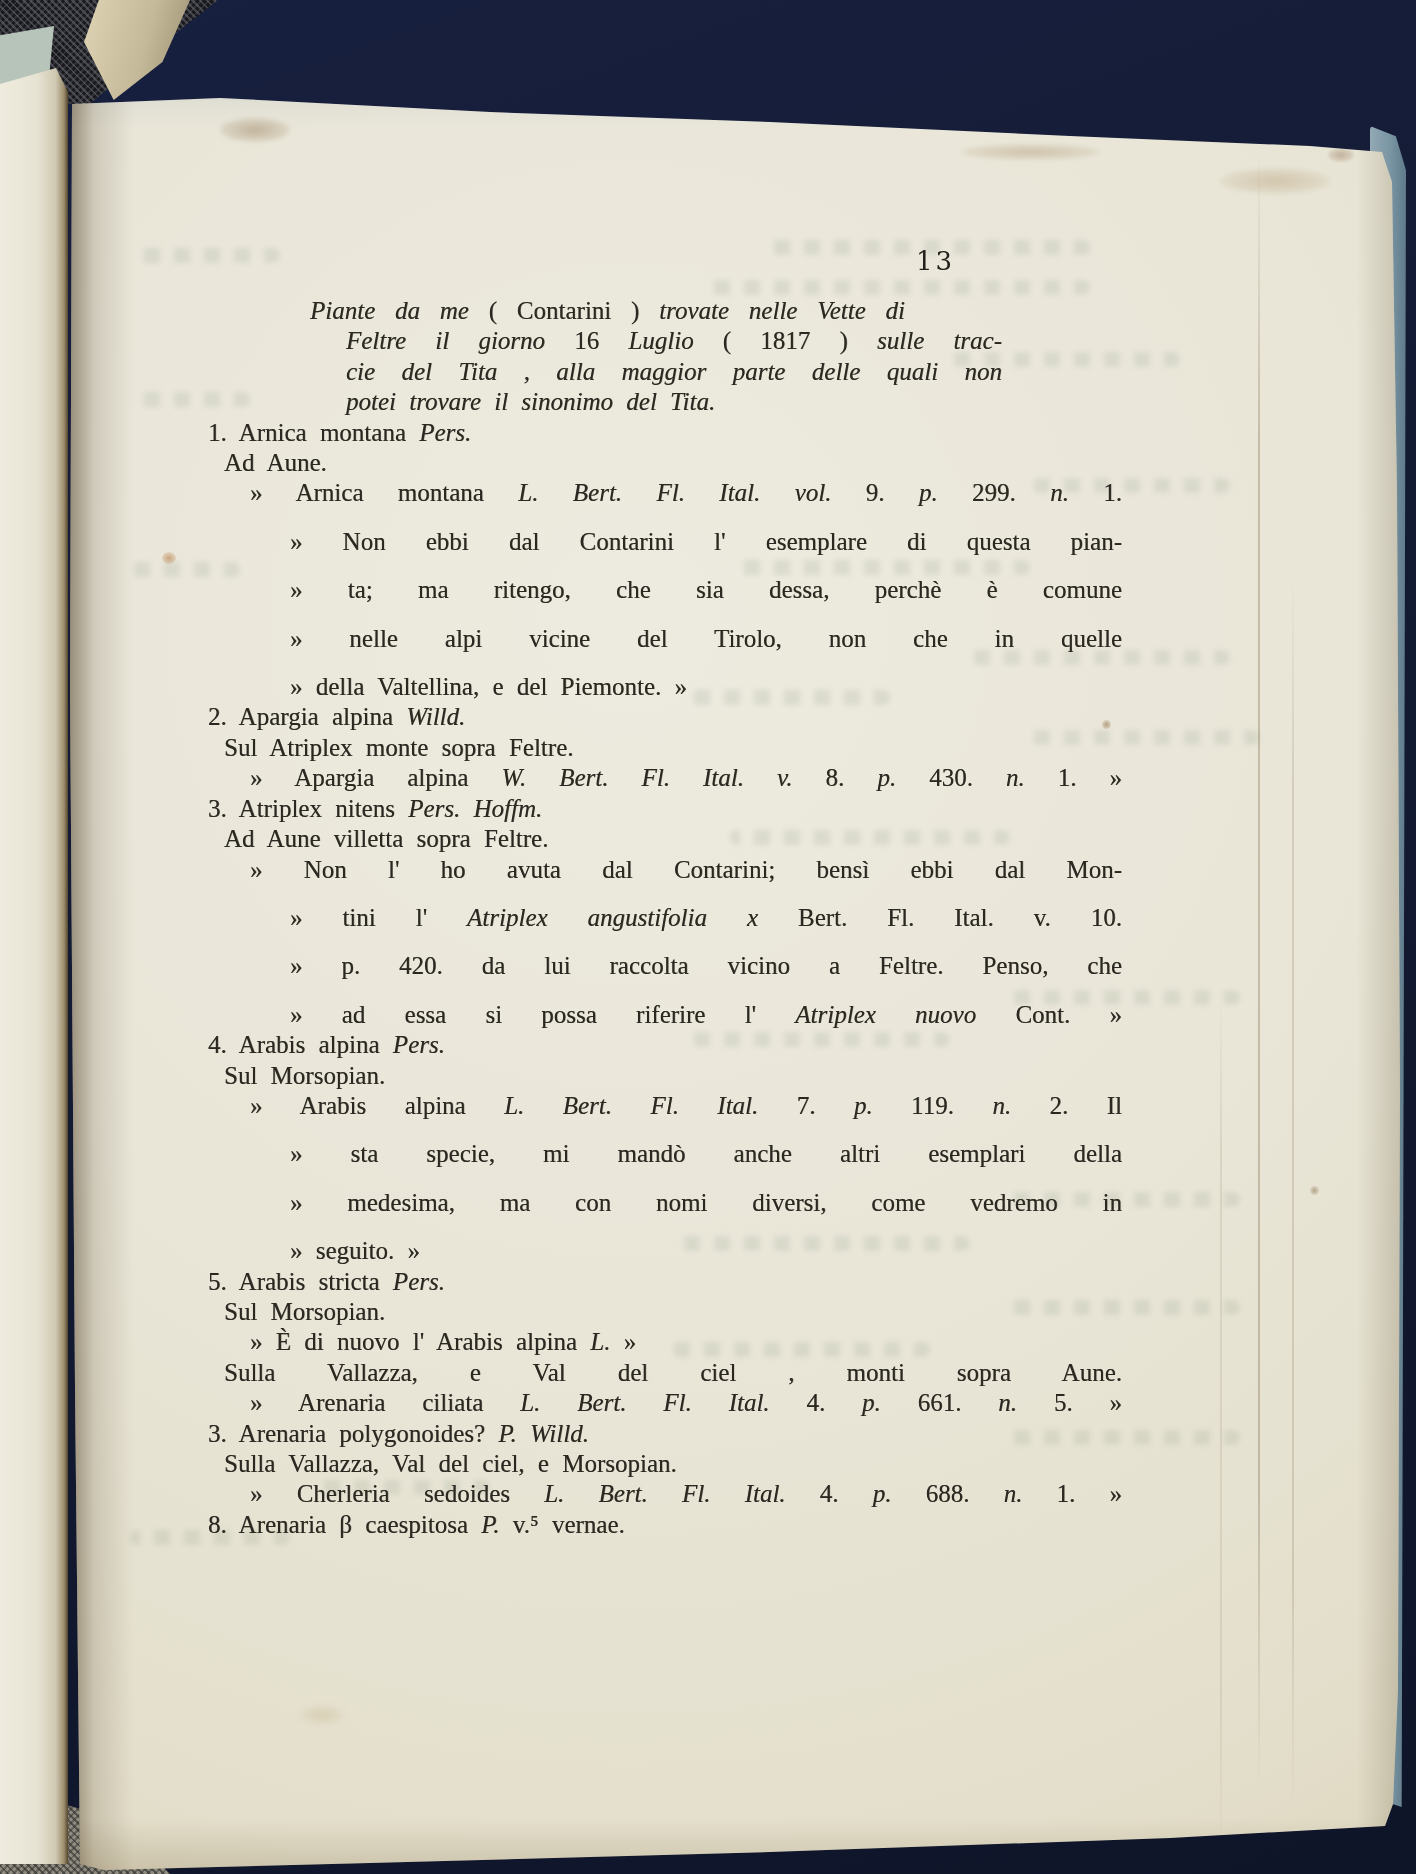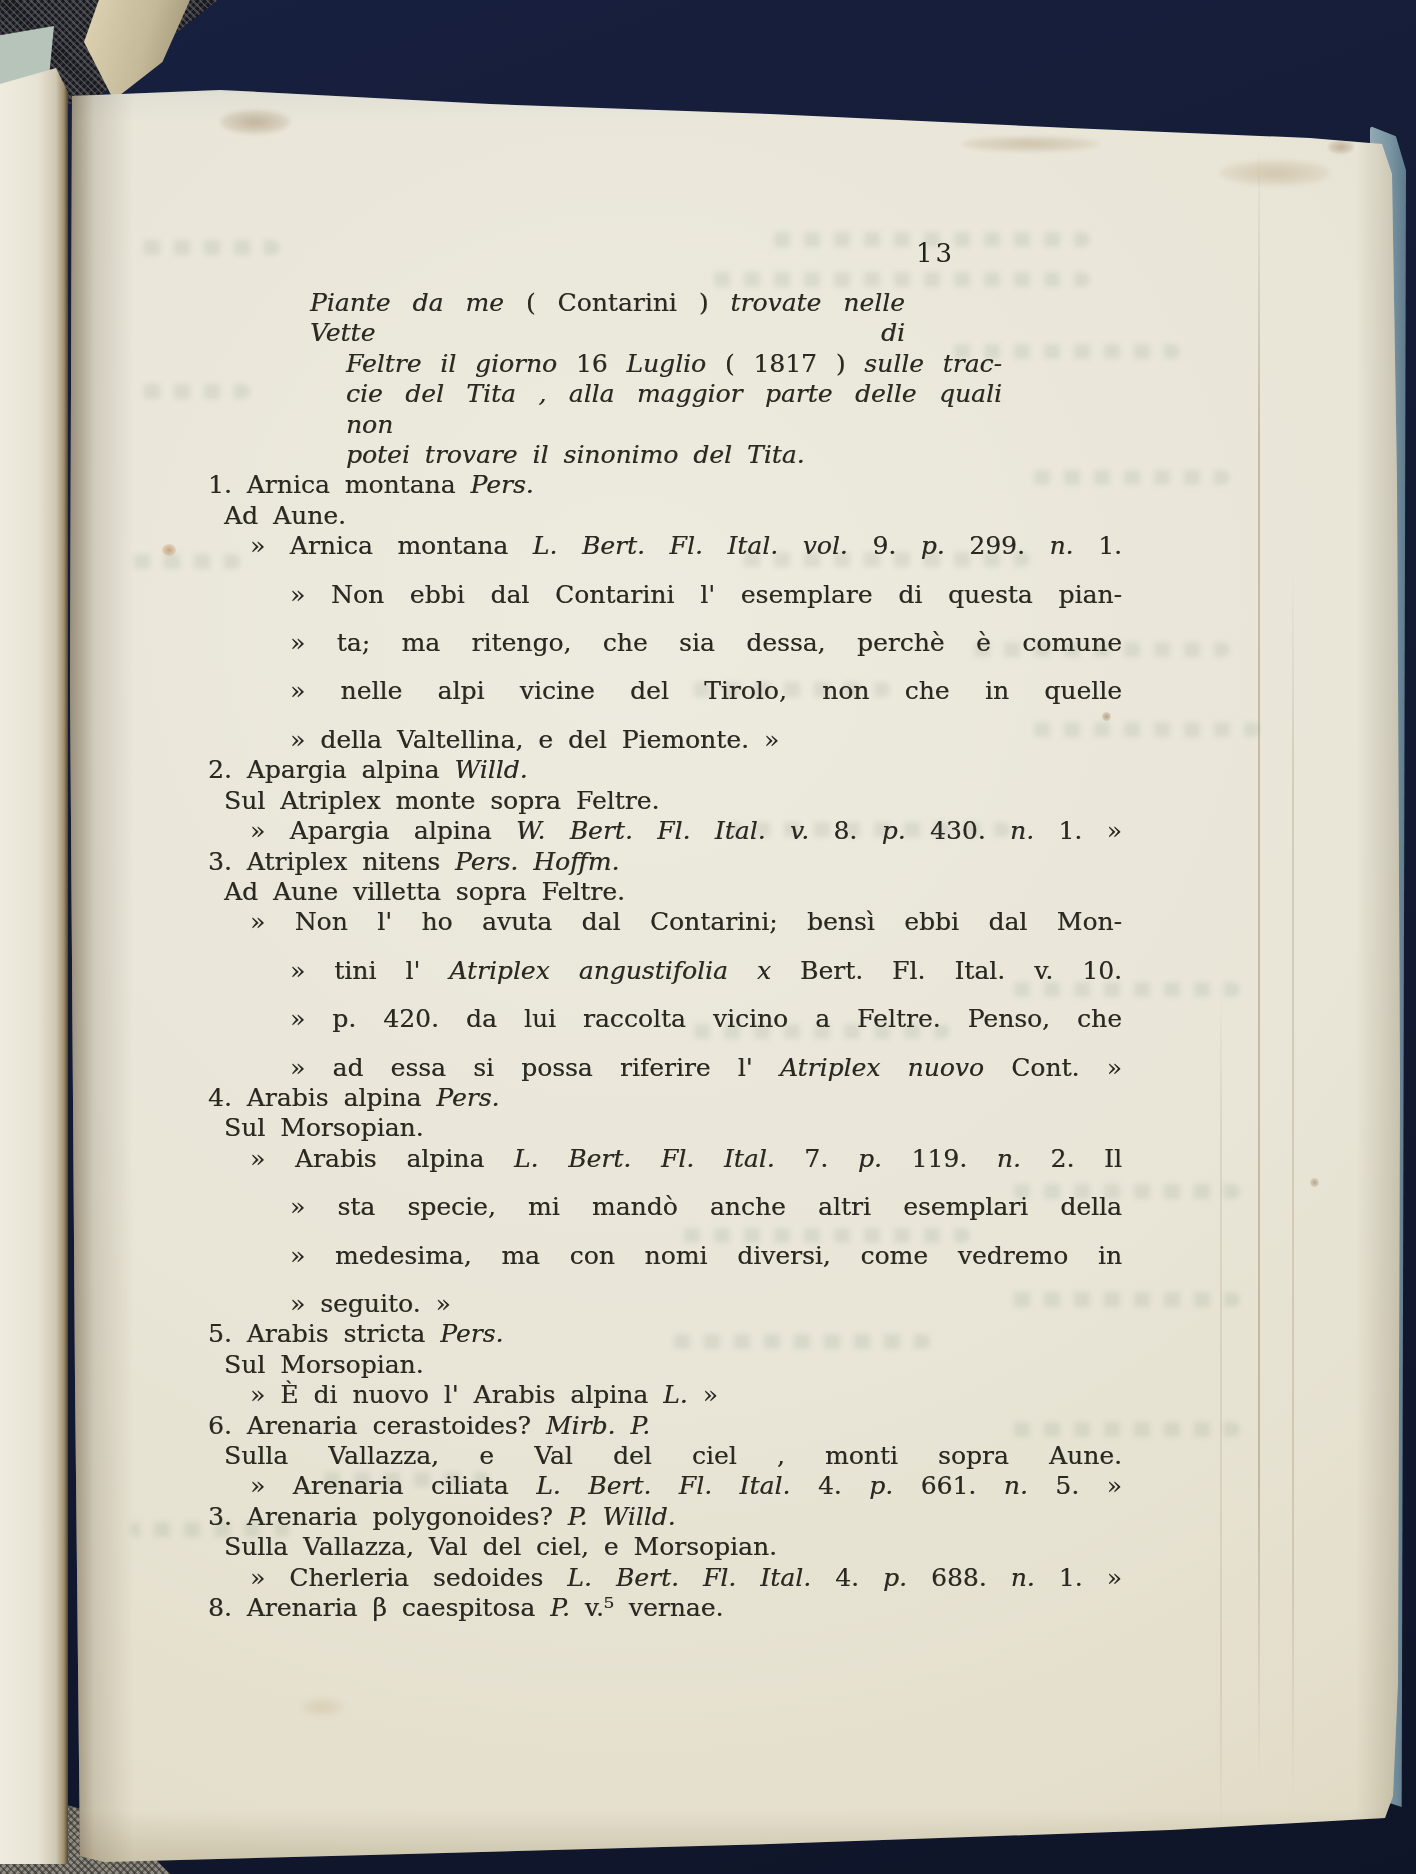--- a/index.html
+++ b/index.html
@@ -38,37 +38,37 @@
   .facing-edge{position:absolute;left:0;top:68px;width:68px;height:1796px;
     background:linear-gradient(90deg,#efecdf 0%,#e7e3d3 55%,#cfc8b2 82%,#9d8f6f 94%,#54452e 100%);
     clip-path:polygon(0 16px,56px 0,68px 24px,68px 100%,0 100%);}
 
   
   .stack-edge{position:absolute;left:1370px;top:126px;width:36px;height:1698px;
     background:linear-gradient(90deg,#93a9b4 0%,#7a95a3 55%,#5f7a8a 100%);
     clip-path:polygon(0 0,72% 0.6%,100% 2.6%,88% 99%,0 98.4%);border-radius:4px;}
 
   
-  .page{position:absolute;left:70px;top:82px;width:1330px;height:1780px;
+  .page{position:absolute;left:70px;top:90px;width:1330px;height:1780px;
     background:radial-gradient(120% 90% at 42% 30%, #edeadf 0%, #e9e6d8 45%, #e4dfcc 78%, #dcd5bc 100%);
     clip-path:polygon(2px 14px,150px 8px,420px 22px,700px 32px,1000px 46px,1240px 56px,1312px 62px,
       1322px 92px,1327px 400px,1330px 1000px,1328px 1600px,1323px 1714px,1315px 1736px,
       1100px 1748px,700px 1762px,300px 1773px,34px 1780px,10px 1774px,5px 1300px,0 600px);}
   .page::before{content:"";position:absolute;inset:0;pointer-events:none;
     background:
       linear-gradient(90deg, rgba(70,52,26,.5) 0, rgba(70,52,26,.16) 24px, rgba(70,52,26,0) 64px),
       linear-gradient(270deg, rgba(115,105,78,.28) 0, rgba(115,105,78,0) 44px),
       linear-gradient(0deg, rgba(120,100,60,.22) 0, rgba(120,100,60,0) 52px),
       linear-gradient(180deg, rgba(150,165,170,.35) 0, rgba(165,175,178,.12) 12px, rgba(0,0,0,0) 40px);}
 
   .page-number{position:absolute;left:846px;top:156px;font-size:26px;color:#23221c;letter-spacing:3px;}
 
   .text-block{position:absolute;left:138px;top:206px;width:914px;
     font-size:25px;line-height:30.4px;color:#2a2820;word-spacing:7px;}
-  .line{white-space:nowrap;text-shadow:.4px 0 0 rgba(42,40,32,.55);}
+  .line{white-space:nowrap;text-shadow:.4px 0 0 rgba(42,40,32,.55);font-family:Liberation Serif, serif;}
   .line i{font-style:italic;}
   .just{white-space:normal;text-align:justify;text-align-last:justify;}
   .ind-hdr1{padding-left:102px;margin-right:217px;}
   .ind-hdr2{padding-left:138px;margin-right:120px;}
   .ind-num{padding-left:0;}
   .ind-loc{padding-left:16px;}
   .ind-q1{padding-left:42px;}
   .ind-q2{padding-left:82px;margin-top:18px;}
 
   
@@ -156,21 +156,20 @@
         <div class="line ind-q2 just"><span>» ad essa si possa riferire l' </span><i>Atriplex nuovo </i><span>Cont. »</span></div>
         <div class="line ind-num"><span>4. Arabis alpina </span><i>Pers.</i></div>
         <div class="line ind-loc"><span>Sul Morsopian.</span></div>
         <div class="line ind-q1 just"><span>» Arabis alpina </span><i>L. Bert. Fl. Ital. </i><span>7. </span><i>p. </i><span>119. </span><i>n. </i><span>2. Il</span></div>
         <div class="line ind-q2 just"><span>» sta specie, mi mandò anche altri esemplari della</span></div>
         <div class="line ind-q2 just"><span>» medesima, ma con nomi diversi, come vedremo in</span></div>
         <div class="line ind-q2"><span>» seguito. »</span></div>
         <div class="line ind-num"><span>5. Arabis stricta </span><i>Pers.</i></div>
         <div class="line ind-loc"><span>Sul Morsopian.</span></div>
         <div class="line ind-q1"><span>» È di nuovo l' Arabis alpina </span><i>L.</i><span> »</span></div>
-        <div class="line ind-num"><span>6. Arenaria cerastoides? </span><i>Mirb. P.</i></div>
         <div class="line ind-loc just"><span>Sulla Vallazza, e Val del ciel , monti sopra Aune.</span></div>
         <div class="line ind-q1 just"><span>» Arenaria ciliata </span><i>L. Bert. Fl. Ital. </i><span>4. </span><i>p. </i><span>661. </span><i>n. </i><span>5. »</span></div>
         <div class="line ind-num"><span>3. Arenaria polygonoides? </span><i>P. Willd.</i></div>
         <div class="line ind-loc"><span>Sulla Vallazza, Val del ciel, e Morsopian.</span></div>
         <div class="line ind-q1 just"><span>» Cherleria sedoides </span><i>L. Bert. Fl. Ital. </i><span>4. </span><i>p. </i><span>688. </span><i>n. </i><span>1. »</span></div>
         <div class="line ind-num"><span>8. Arenaria β caespitosa </span><i>P. </i><span>v.⁵ vernae.</span></div>
       </div>
 
   </div>
 </div>

